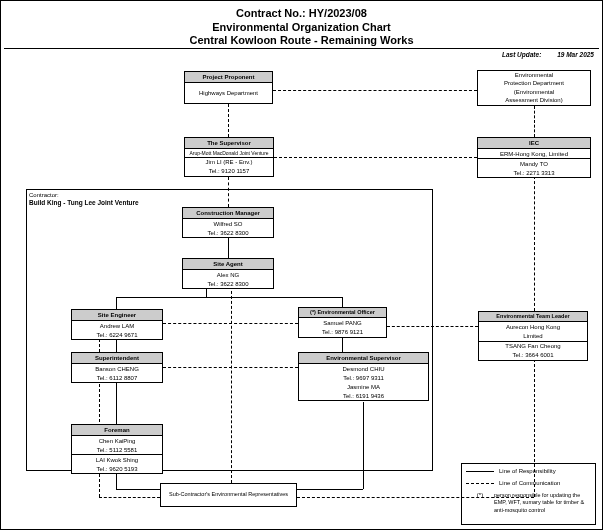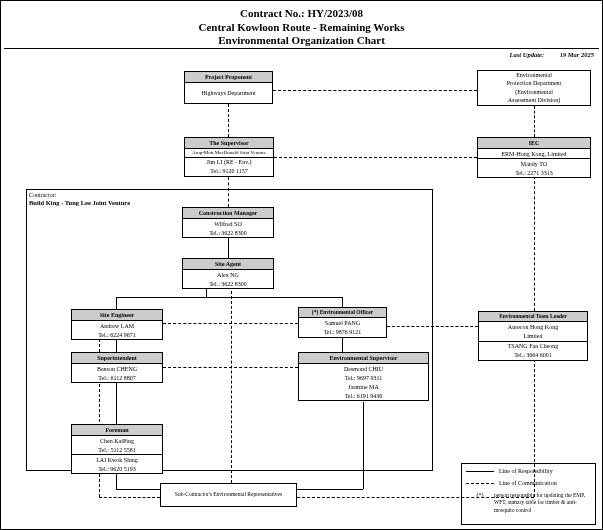--- a/index.html
+++ b/index.html
@@ -1,18 +1,18 @@
 <!DOCTYPE html>
 <html><head>
 <meta charset="utf-8">
 <style>
   html,body{margin:0;padding:0;background:#fff;}
   .page{
     position:relative;width:603px;height:530px;background:#fff;color:#000;
-    font-family:Liberation Serif, serif;border:1px solid #000;box-sizing:border-box;
+    font-family:Liberation Sans, sans-serif;border:1px solid #000;box-sizing:border-box;
     overflow:hidden;
   }
   .titleblock{position:absolute;top:6px;left:0;width:100%;text-align:center;
     font-weight:bold;font-size:11px;line-height:13.5px;}
   .toprule{position:absolute;top:47px;left:3px;right:3px;border-top:1px solid #000;}
   .lastupdate{position:absolute;top:50px;right:8px;font-size:6.5px;font-style:italic;font-weight:bold;}
   .lastupdate .val{margin-left:14px;}
 
   .box{position:absolute;background:#fff;border:1px solid #000;box-sizing:border-box;
     text-align:center;font-size:6px;line-height:1.35;}
@@ -41,22 +41,22 @@
   .legend .ast{width:28px;text-align:center;flex:none;}
   .legend .notetext{font-size:5.5px;line-height:1.35;text-align:left;}
 </style>
 </head>
 <body>
 
 <div class="page">
 
   <div class="titleblock">
     <div>Contract No.: HY/2023/08</div>
+    <div>Environmental Organization Chart</div>
     <div>Central Kowloon Route - Remaining Works</div>
-    <div>Environmental Organization Chart</div>
   </div>
   <div class="toprule"></div>
   <div class="lastupdate">
     <span>Last Update:</span>
     <span class="val">19 Mar 2025</span>
   </div>
 
   <div class="frame" style="left:25px;top:188px;width:407px;height:282px;"></div>
   <div class="framelabel" style="left:28px;top:190px;width:220px;">
     <div>Contractor:</div>

